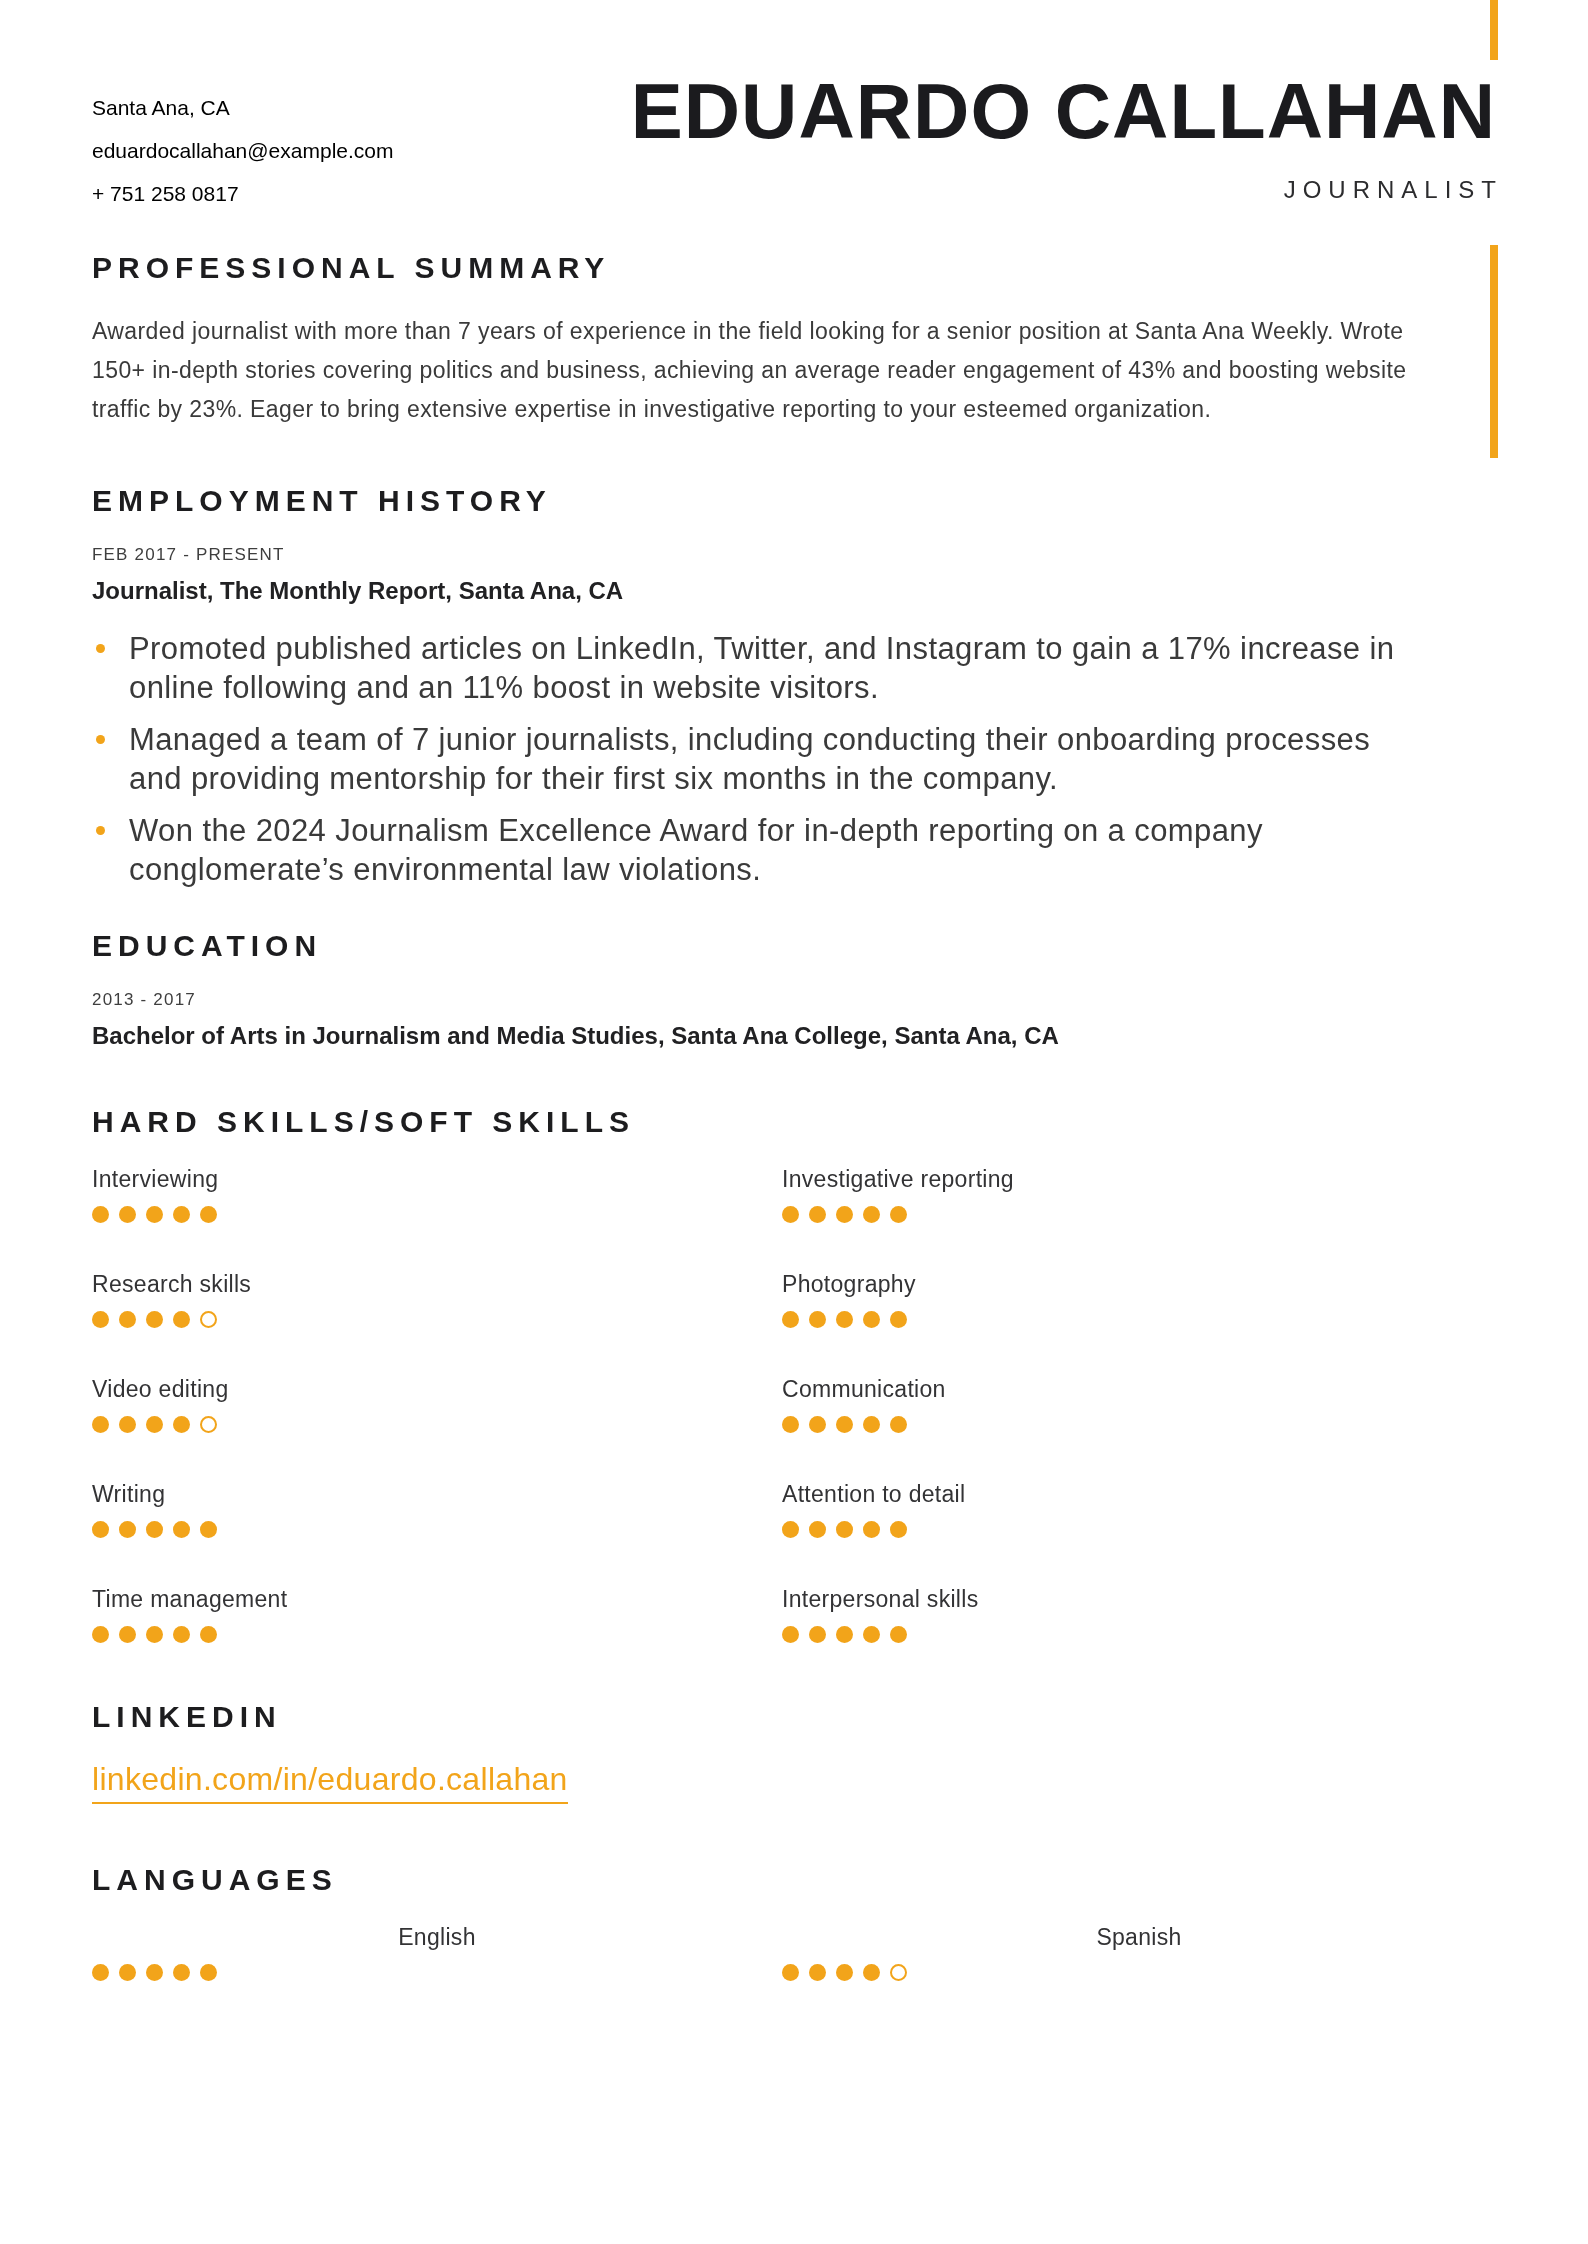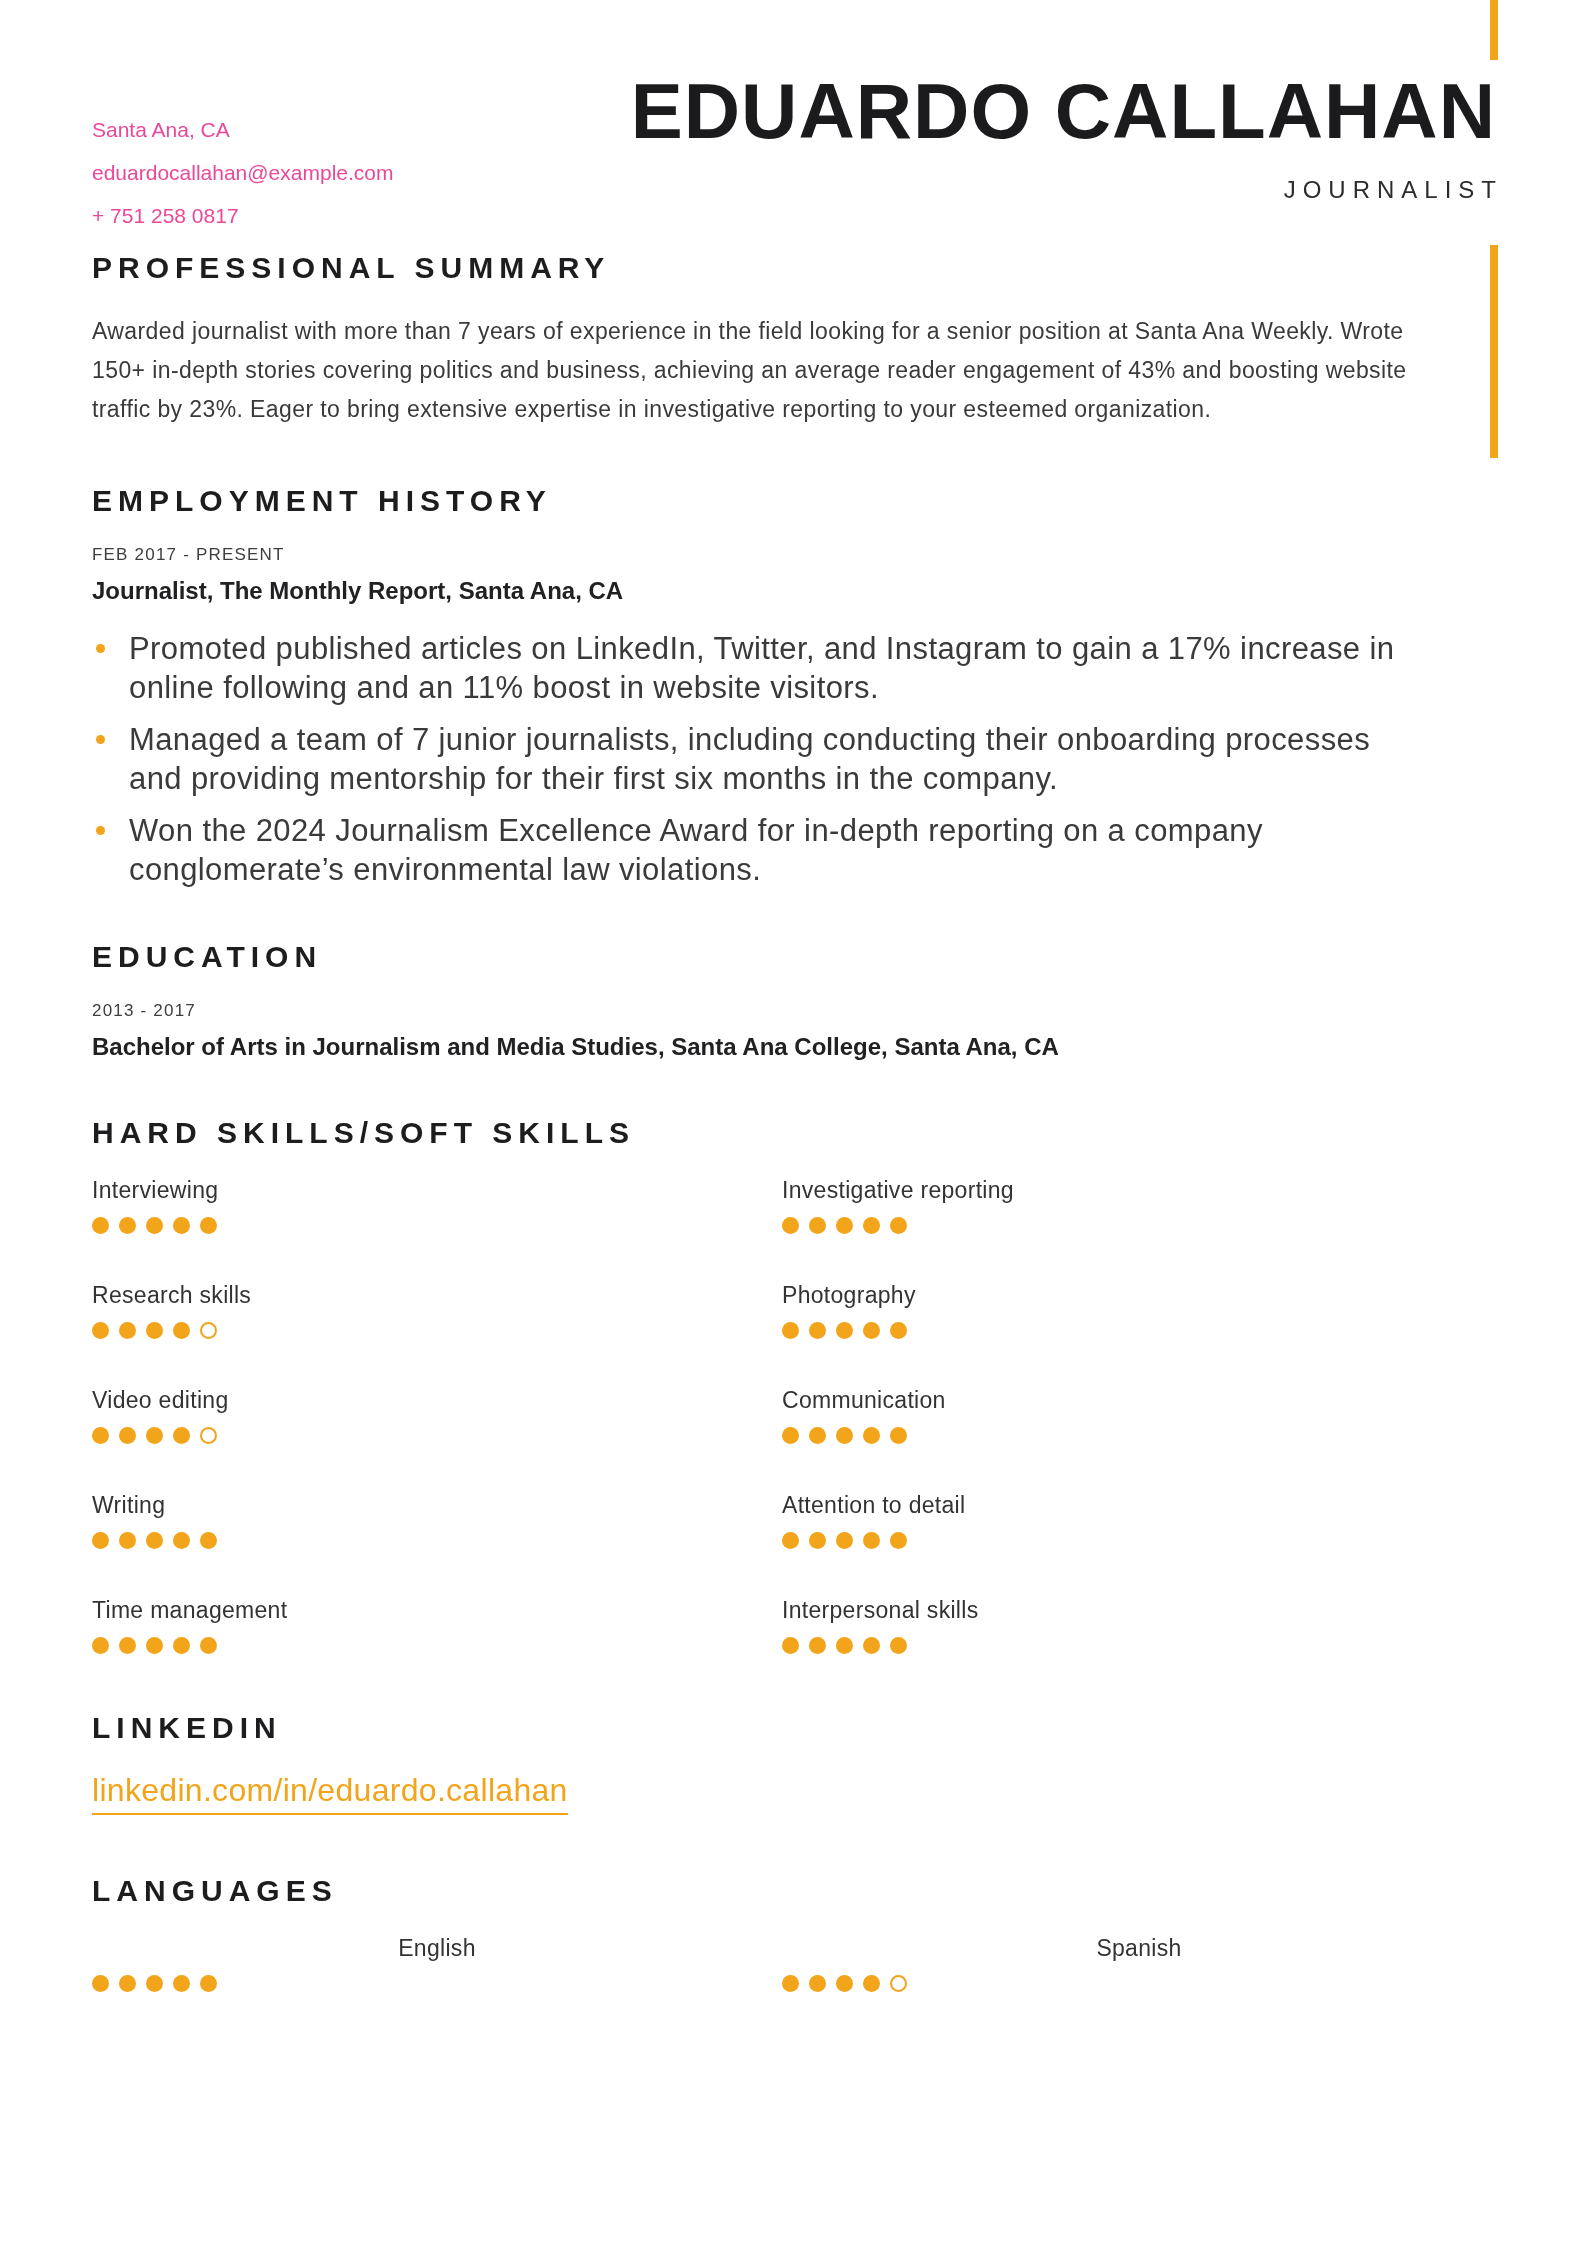--- a/index.html
+++ b/index.html
@@ -10,21 +10,21 @@
     background:#ffffff; overflow:hidden; color:#383838;
   }
   .accent-bar{ position:absolute; left:1490px; width:8px; background:var(--accent,#F2A41A); }
   .accent-bar.top{ top:0; height:60px; }
   .accent-bar.mid{ top:245px; height:213px; }
 
   .content{ position:absolute; left:92px; top:0; width:1404px; }
 
   
   .header{ position:relative; height:236px; }
-  .contact{ padding-top:108px; font-size:21px; color:#ec4899; }
+  .contact{ padding-top:86px; font-size:21px; color:#000000; }
   .contact div{ line-height:43px; }
   .namebox{ position:absolute; top:0; right:0; text-align:right; }
   .namebox h1{
     margin-top:72px; font-size:78px; line-height:1; font-weight:bold;
     color:#1b1b1e; letter-spacing:1px; white-space:nowrap;
   }
   .role{
     margin-top:26px; font-size:24px; font-weight:normal; color:#2c2c2e;
     letter-spacing:7px; margin-right:-7px;
   }
@@ -50,21 +50,21 @@
   .job-bullets li{
     position:relative; padding-left:37px; margin-bottom:13px;
     font-size:31px; line-height:39px; letter-spacing:0.4px; color:#3a3a3a;
     max-width:1340px;
   }
   .job-bullets li::before{
     content:""; position:absolute; left:4px; top:15px; width:9px; height:9px;
     border-radius:50%; background:var(--accent,#F2A41A);
   }
 
-  #section-education{ margin-top:50px; }
+  #section-education{ margin-top:39px; }
   .edu-degree{ margin-bottom:0; }
 
   #section-skills{ margin-top:54px; }
   .two-col{ display:grid; grid-template-columns:690px auto; }
   .rated-item{ margin-bottom:48px; }
   .rated-label{ font-size:23px; line-height:26px; color:#333335; letter-spacing:0.3px; }
   .dots{ margin-top:14px; display:flex; gap:10px; }
   .dot{ width:17px; height:17px; border-radius:50%; background:var(--accent,#F2A41A); }
   .dot.empty{ background:transparent; border:2px solid var(--accent,#F2A41A); }
 

